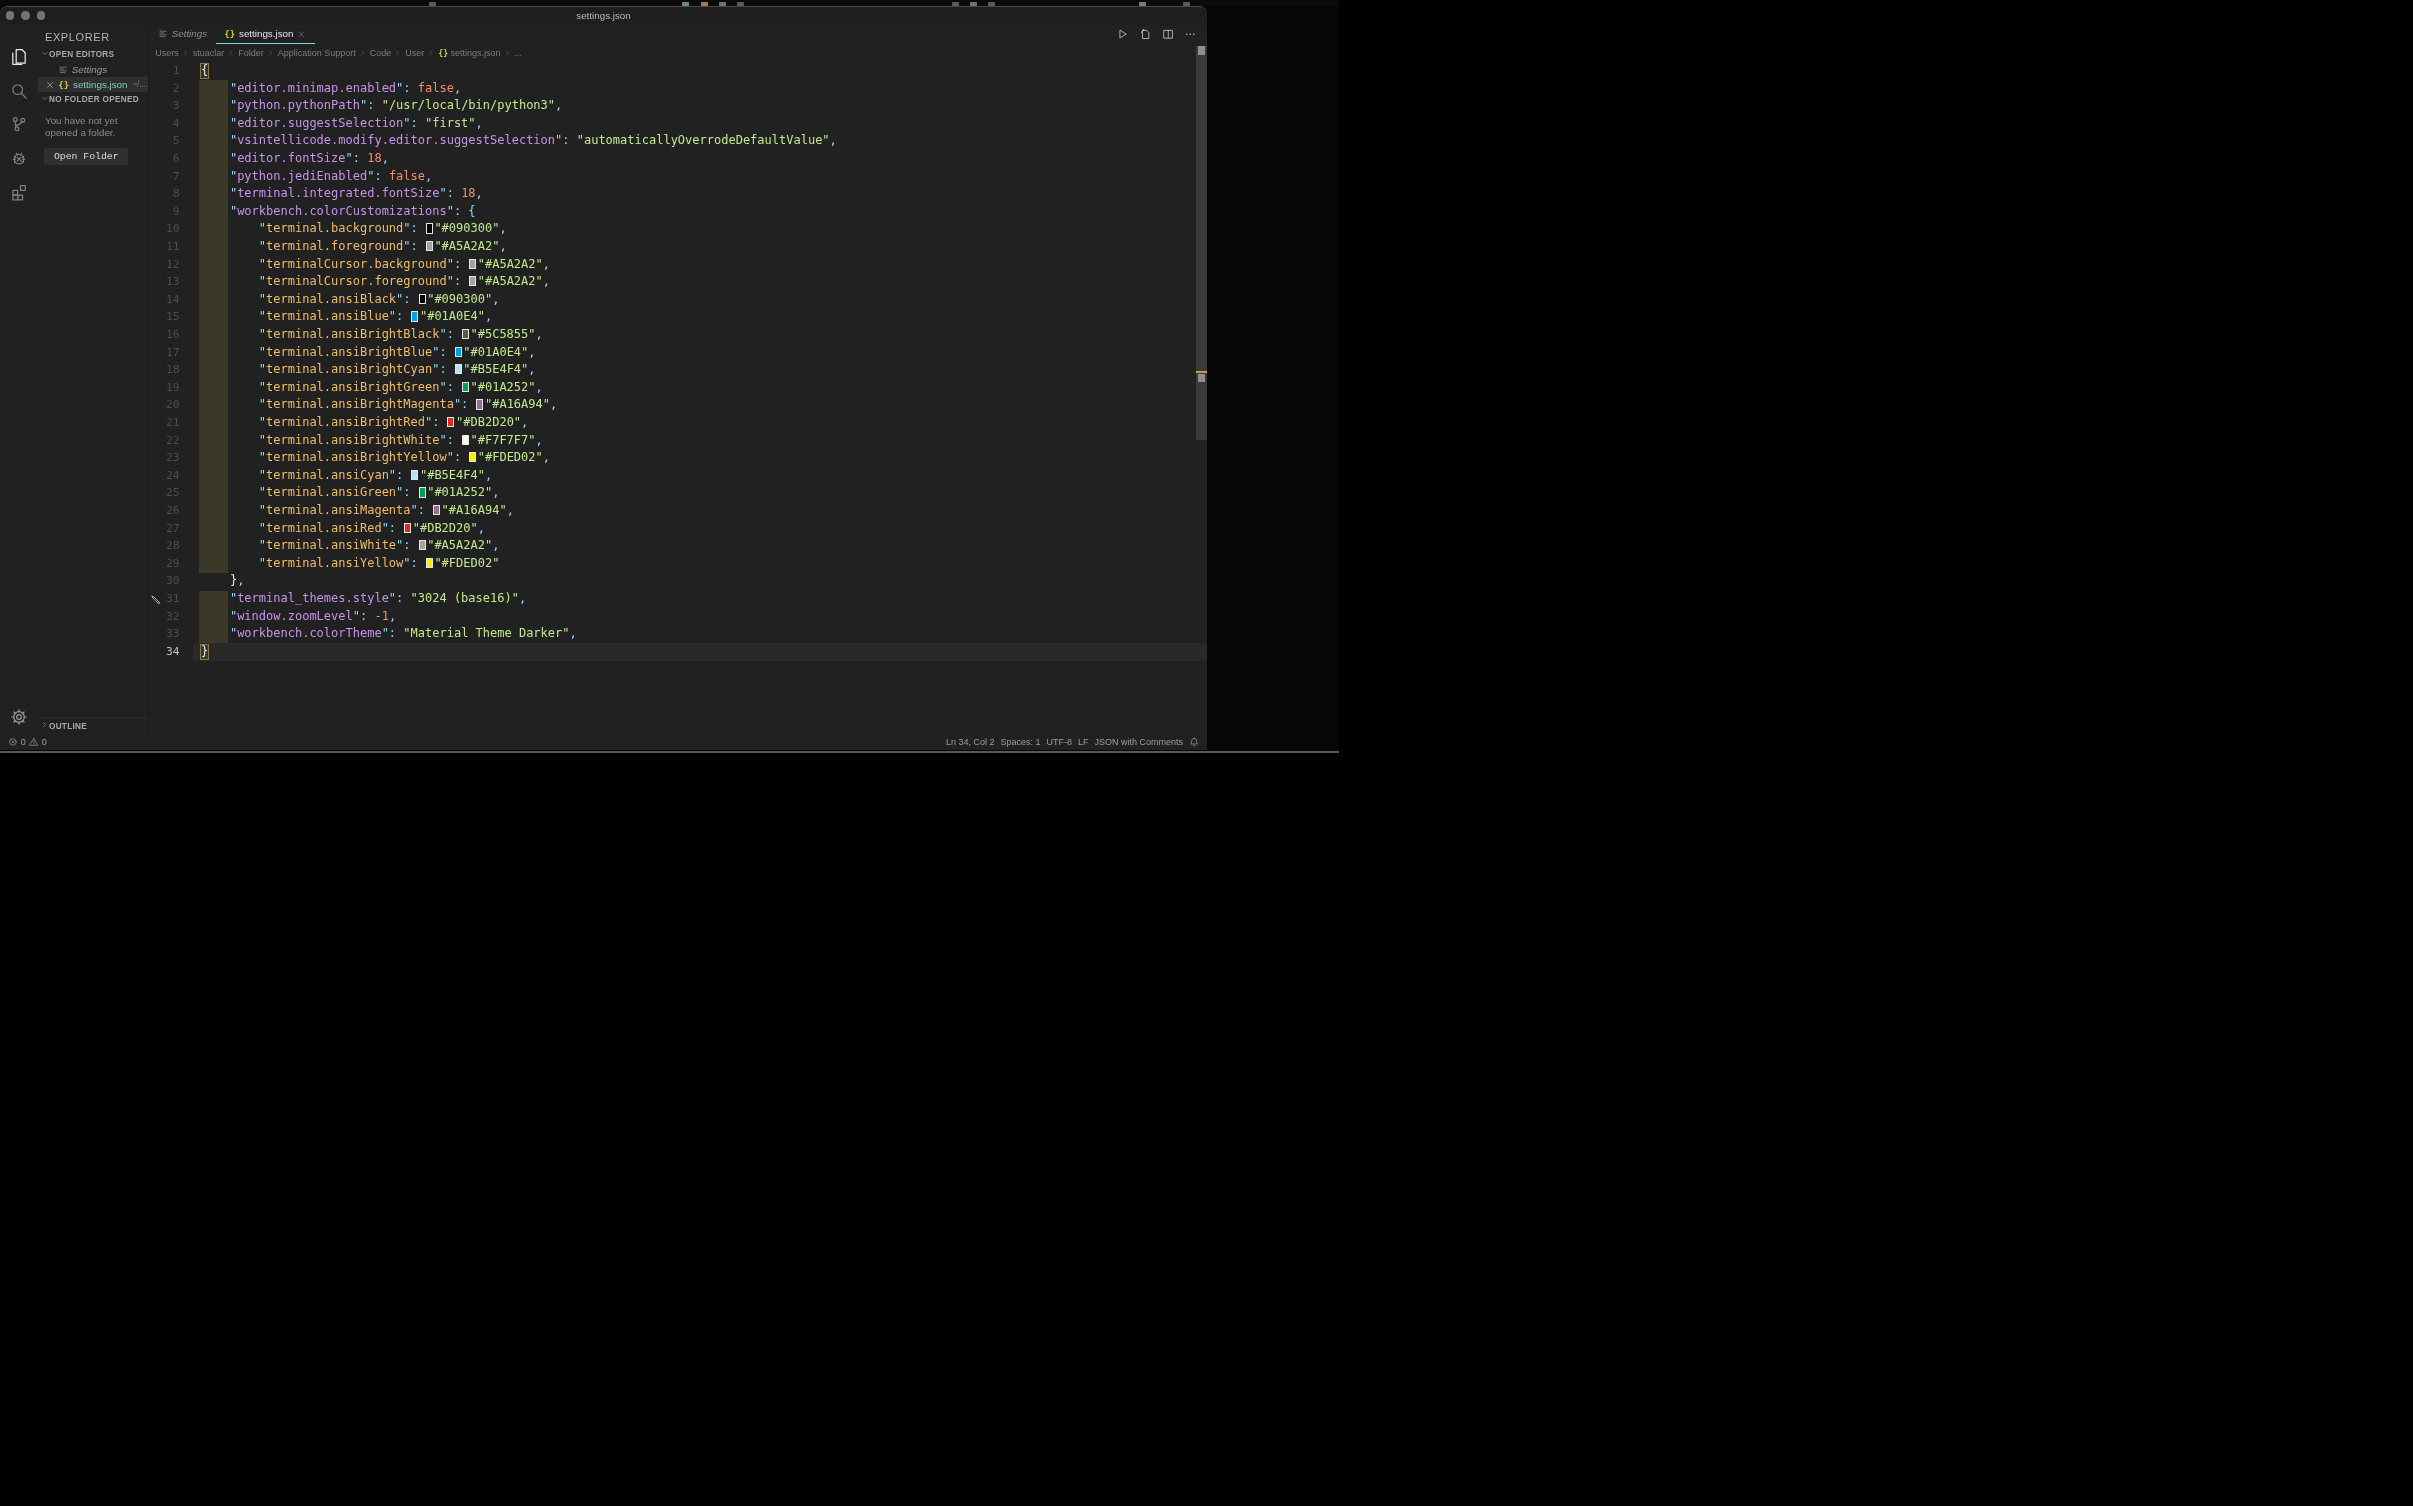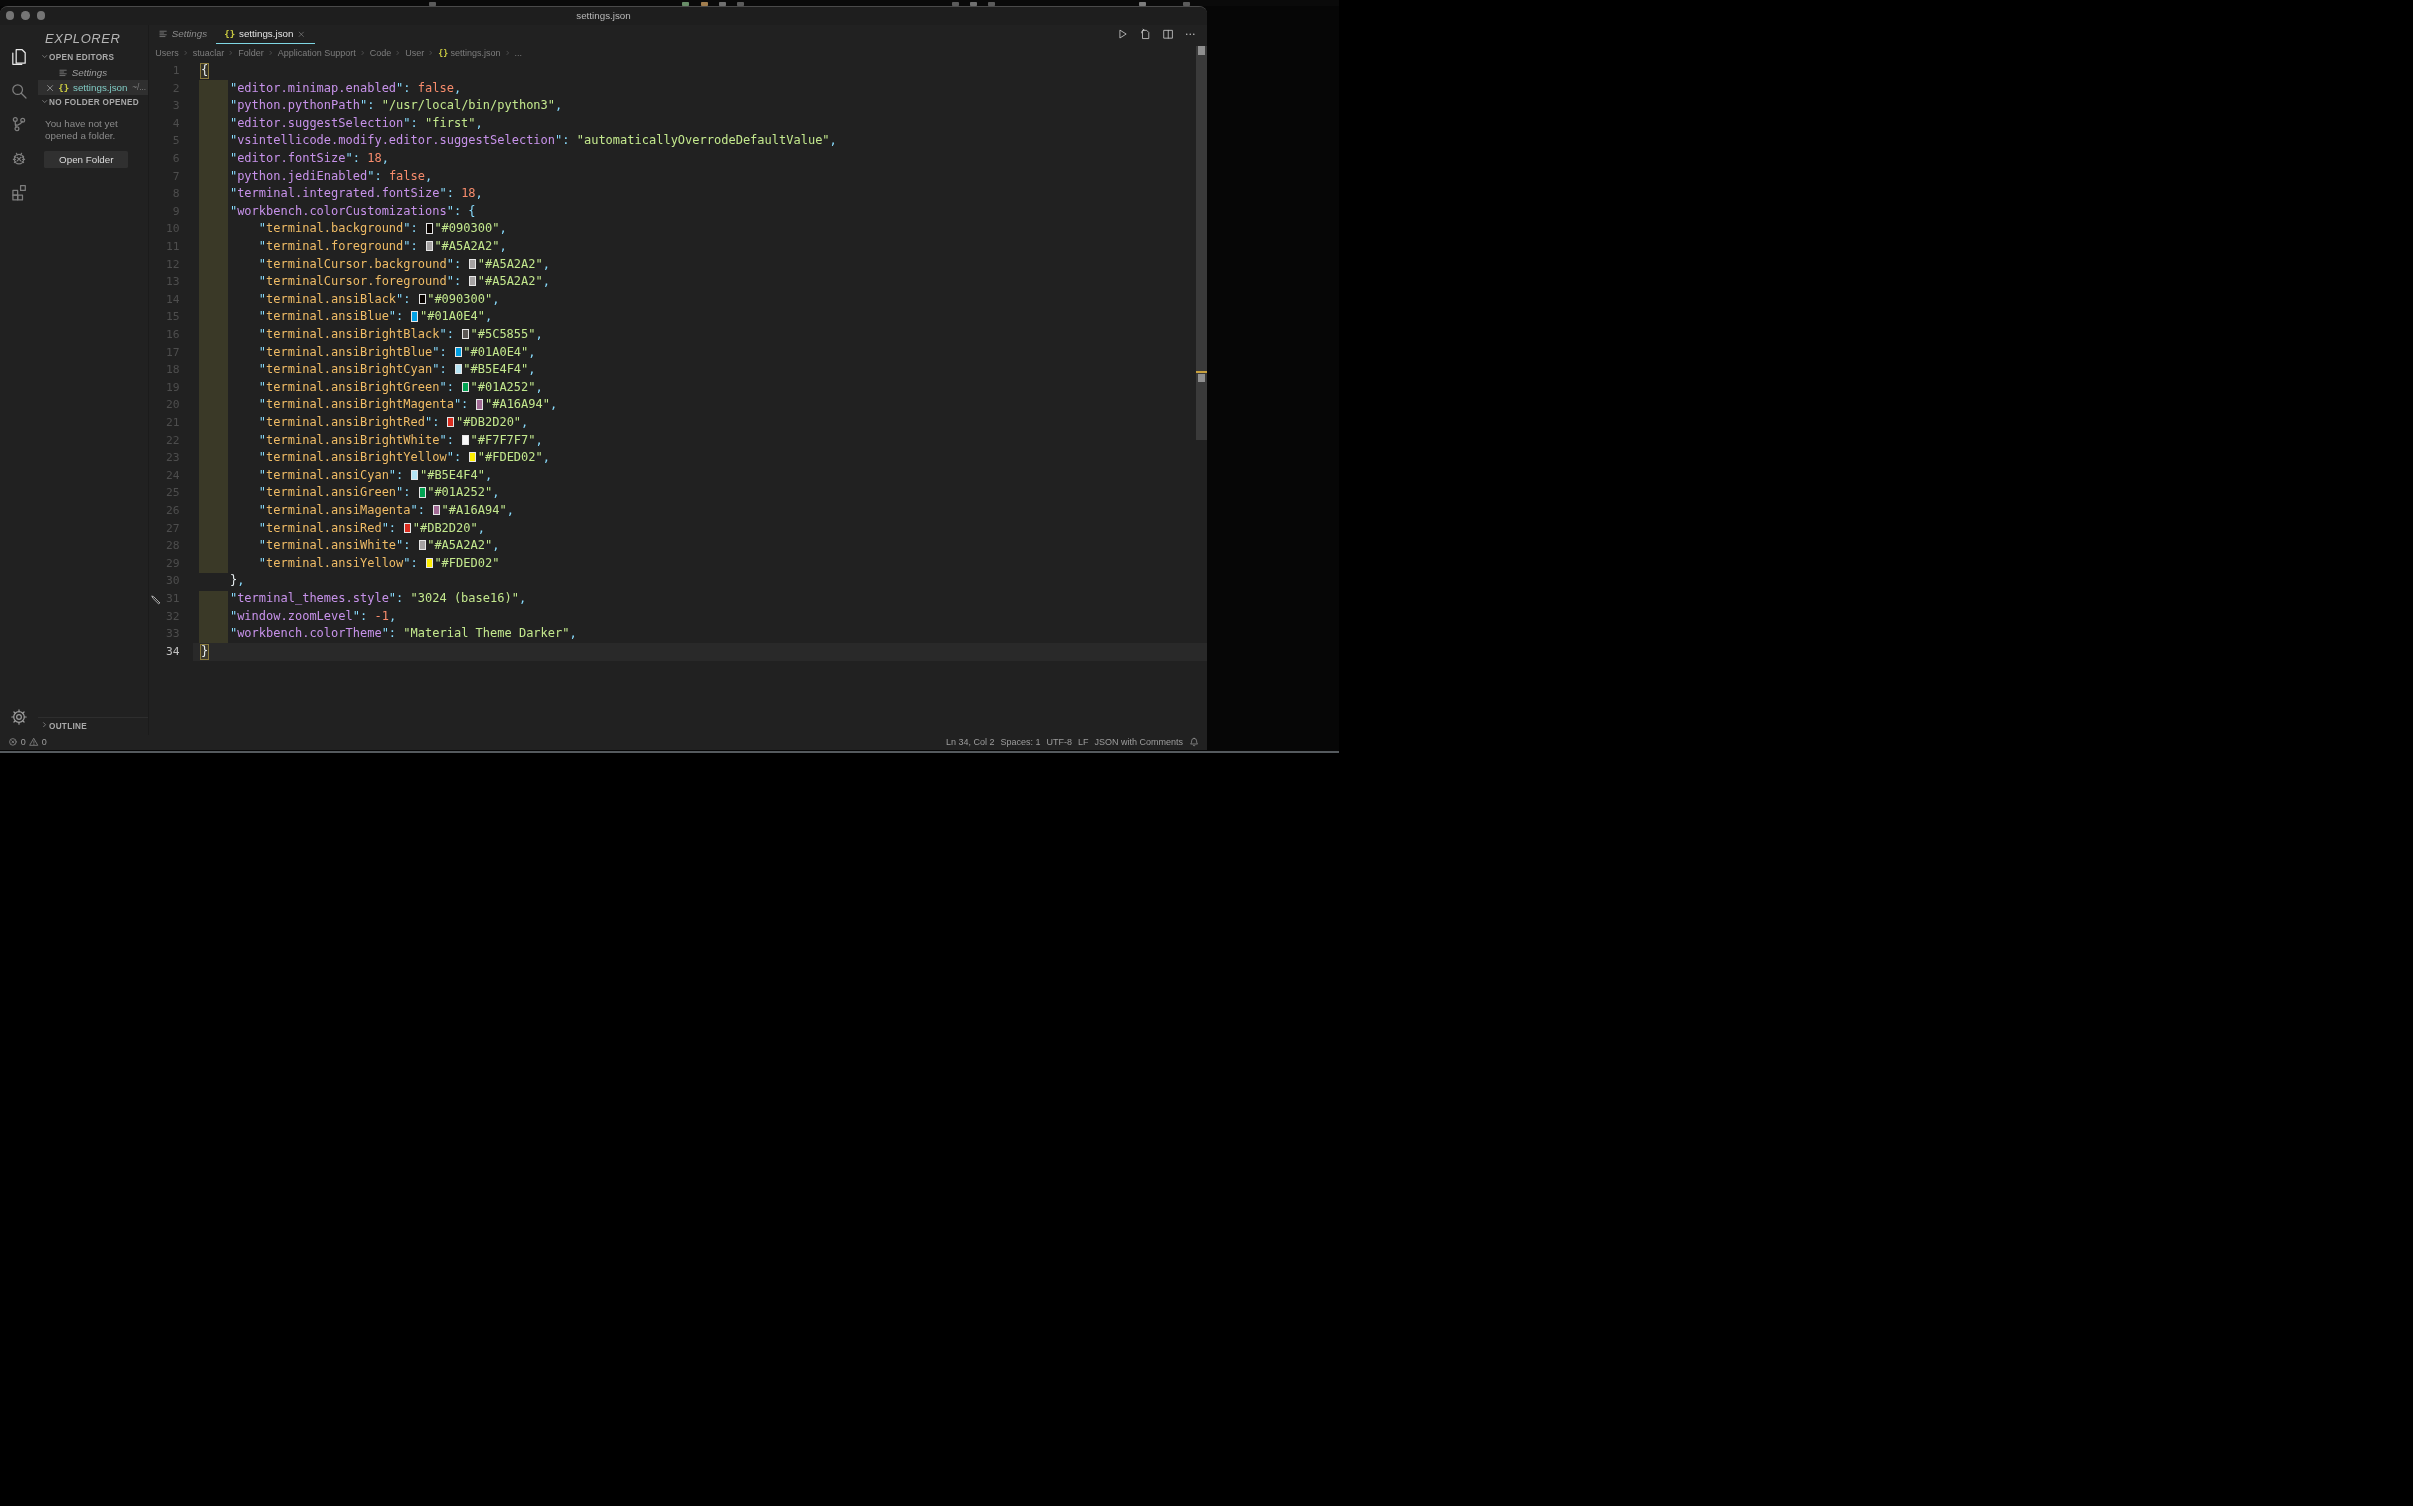--- a/index.html
+++ b/index.html
@@ -29,35 +29,35 @@
   .ab-item { position:absolute; left:0; width:38px; height:31px; display:flex; align-items:center; justify-content:center;
              color:#7e7e7e; cursor:pointer; }
   .ab-item.active { color:#e9e9e9; }
   .ab-item svg, .manage svg { width:18px; height:18px; }
   .manage { position:absolute; left:0; bottom:7px; width:38px; height:22px; display:flex; align-items:center;
             justify-content:center; color:#9a9a9a; }
 
   
   .sidebar { position:relative; width:111px; background:#212121; flex:0 0 auto; border-right:0.8px solid #1b1b1b;
              display:flex; flex-direction:column; }
-  .sb-title { padding:6.3px 0 4.7px 7px; font-size:13px; letter-spacing:0.6px; color:#b5b5b5;font-style:italic; }
+  .sb-title { padding:6.3px 0 4.7px 7px; font-size:11px; letter-spacing:0.6px; color:#b5b5b5; }
   .sb-header { display:flex; align-items:center; height:15px; font-size:8.2px; font-weight:bold;
                letter-spacing:0.3px; color:#a9a9a9; padding-left:1.6px; cursor:pointer; }
   .sb-header svg { width:9.4px; height:9.4px; flex:0 0 auto; color:#8d8d8d; }
   .sb-header .lbl { margin-left:0; white-space:nowrap; }
   .sb-row { display:flex; align-items:center; height:15px; font-size:9.8px; color:#9d9d9d; white-space:nowrap; cursor:pointer; }
   .sb-row .tw { flex:0 0 auto; display:flex; align-items:center; justify-content:center; }
   .sb-row.preview .name { font-style:italic; }
   .sb-row.selected { background:#2f2f2f; color:#80CBC4; }
   .sb-row .detail { color:#7f7f7f; font-size:8.2px; margin-left:4.7px; }
   .sb-row svg { width:10.2px; height:10.2px; }
   .braces { font-family:"DejaVu Sans Mono", monospace; font-weight:bold; font-size:9px; color:#CBCB41; }
   .sb-msg { width:91px; margin:7.8px 0 0 7px; font-size:9.8px; line-height:11.7px; color:#8b8b8b; }
   .sb-btn { display:block; width:84px; margin:9.4px 0 0 6.3px; height:17px; background:#303030; border:none;
-            border-radius:1.6px; color:#dcdcdc; font-size:9.8px; font-family:Liberation Sans, sans-serif; cursor:pointer; }
+            border-radius:1.6px; color:#dcdcdc; font-size:9.8px; font-family:Liberation Mono, monospace; cursor:pointer; }
   .sb-outline { margin-top:auto; border-top:0.8px solid #2e2e2e; }
   .statusbar { height:15px; background:#212121; flex:0 0 auto; display:flex; align-items:center;
                font-size:9px; color:#9d9d9d; padding:0 7.8px; }
   .sb-problems { display:flex; align-items:center; gap:3.1px; cursor:pointer; }
   .sb-problems svg { width:9.8px; height:9.8px; }
   .status-right { margin-left:auto; display:flex; align-items:center; gap:6px; }
   .status-right .st-item { cursor:pointer; white-space:nowrap; }
   .bell { display:flex; align-items:center; cursor:pointer; }
   .bell svg { width:10.2px; height:10.2px; }
 

